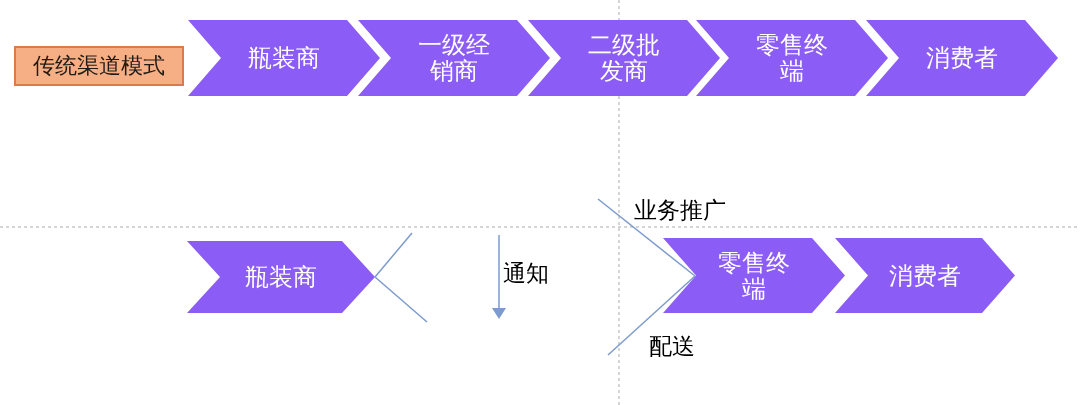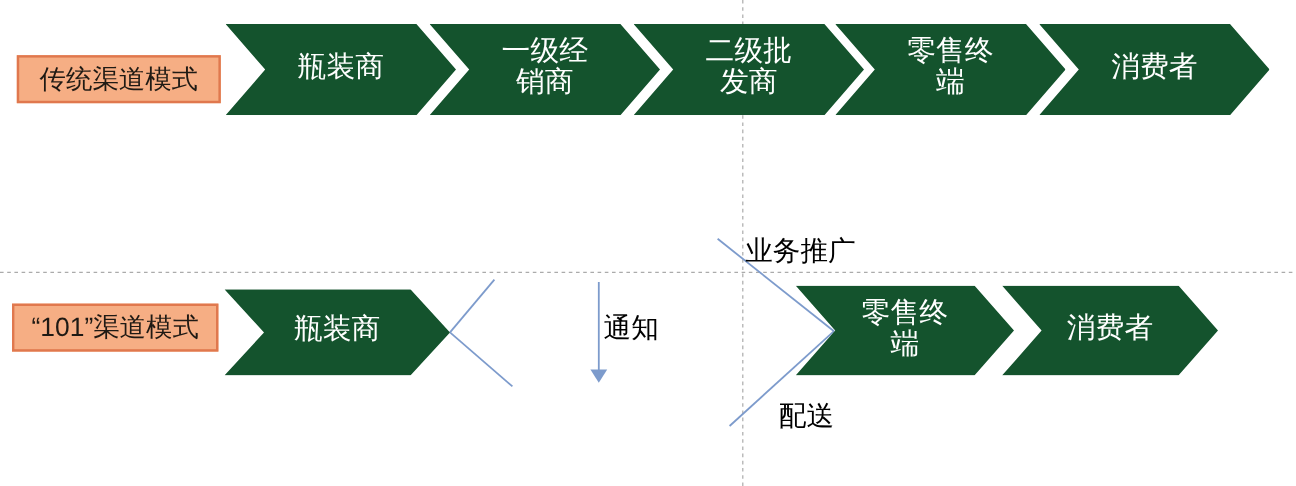--- a/index.html
+++ b/index.html
@@ -3,28 +3,27 @@
 <meta charset="utf-8">
 <style>
   html,body{margin:0;padding:0;background:#ffffff;}
   .canvas{
     position:relative;width:1080px;height:405px;background:#ffffff;overflow:hidden;
     font-family:"Liberation Sans",sans-serif;
   }
   .lines{position:absolute;left:0;top:0;}
   .chevron{
     position:absolute;
-    background:#14532d;
+    background:#8b5cf6;
     color:#ffffff;
     display:flex;align-items:center;justify-content:center;
     text-align:center;
     font-size:24px;line-height:26px;
     white-space:pre-line;
     clip-path:polygon(0 0, calc(100% - 33px) 0, 100% 50%, calc(100% - 33px) 100%, 0 100%, 33px 50%);
-    font-family:Liberation Mono, monospace;
   }
   .tag{
     position:absolute;
     background:#F6AE84;
     border:2px solid #E0784E;
     color:#1f1a14;
     display:flex;align-items:center;justify-content:center;
     font-size:22px;
     box-sizing:border-box;
     text-align:center;
@@ -60,24 +59,23 @@
 
   <div class="chevron" style="left:188px;top:20px;width:192px;height:76px;">瓶装商</div>
   <div class="chevron" style="left:528px;top:20px;width:192px;height:76px;">二级批
 发商</div>
   <div class="chevron" style="left:358px;top:20px;width:192px;height:76px;">一级经
 销商</div>
   <div class="chevron" style="left:696px;top:20px;width:192px;height:76px;">零售终
 端</div>
   <div class="chevron" style="left:866px;top:20px;width:192px;height:76px;">消费者</div>
 
-  <div class="tag" style="left:10px;top:253px;width:172px;height:40px;">“101”渠道模式</div>
 
   <div class="chevron" style="left:187px;top:241px;width:188px;height:72px;">瓶装商</div>
   <div class="chevron" style="left:663px;top:238px;width:182px;height:75px;">零售终
 端</div>
   <div class="chevron" style="left:835px;top:238px;width:180px;height:75px;">消费者</div>
 
-  <div class="flow-label" style="left:621px;top:198px;font-family:Liberation Serif, serif;">业务推广</div>
+  <div class="flow-label" style="left:634px;top:198px;">业务推广</div>
   <div class="flow-label" style="left:503px;top:261px;">通知</div>
   <div class="flow-label" style="left:625px;top:334px;margin-left:24px;">配送</div>
 
 </div>
 
 </body></html>

